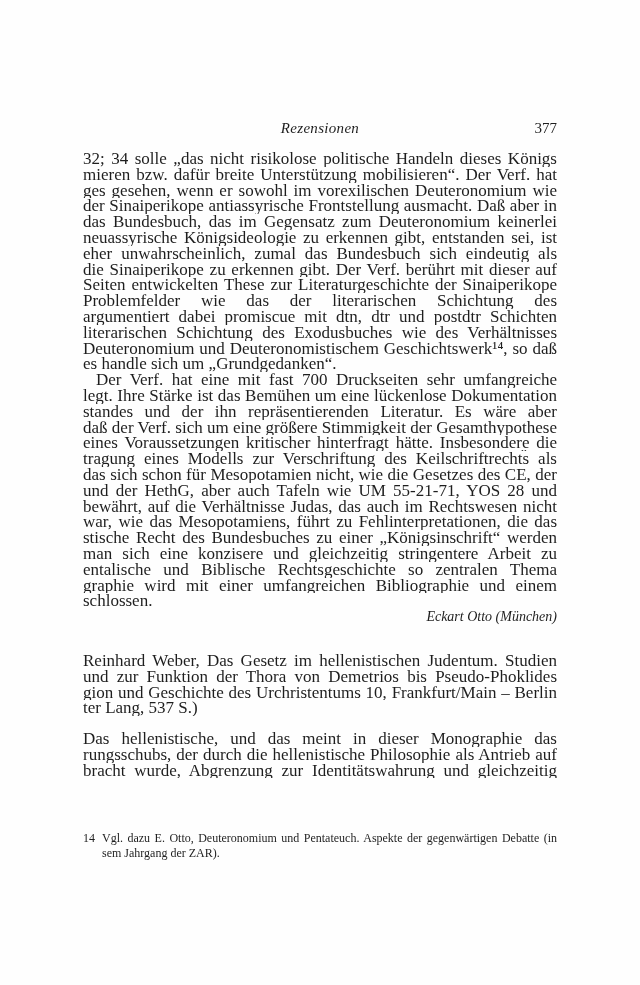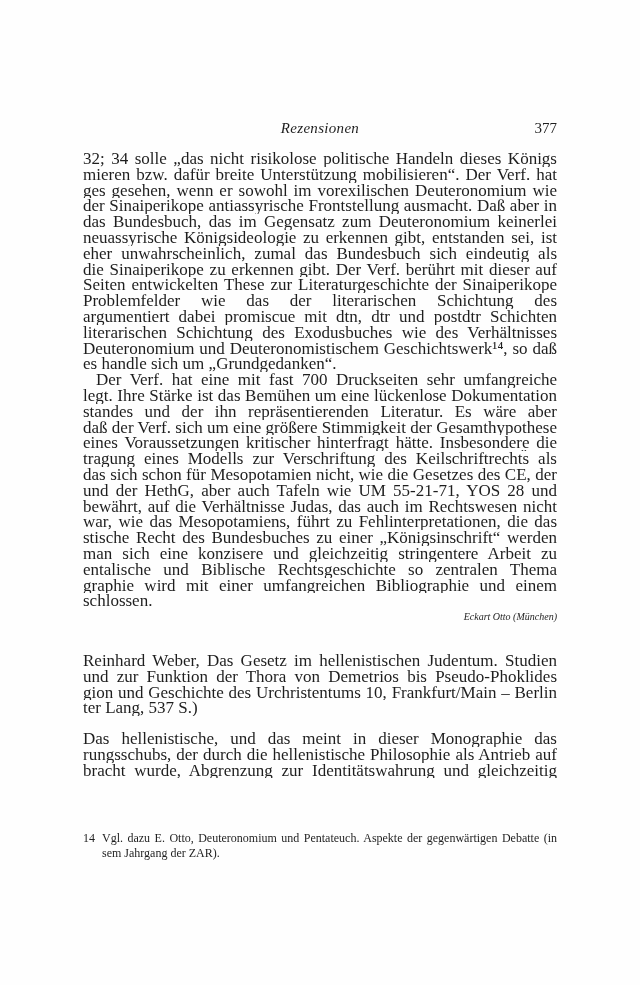--- a/index.html
+++ b/index.html
@@ -50,21 +50,21 @@
     overflow: hidden;
   }
   .line-last {
     text-align-last: left;
   }
   .indent-first .line:first-child {
     text-indent: 13px;
   }
   .para1 { margin-top: 14px; }
   .signature {
-    font-size: 10px;
+    font-size: 14px;
     line-height: 15.8px;
     text-align: right;
     font-style: italic;
   }
   .review2-heading { margin-top: 28px; }
   .review2-body { margin-top: 15px; }
   .footnote {
     position: absolute;
     left: 83px;
     top: 831px;

